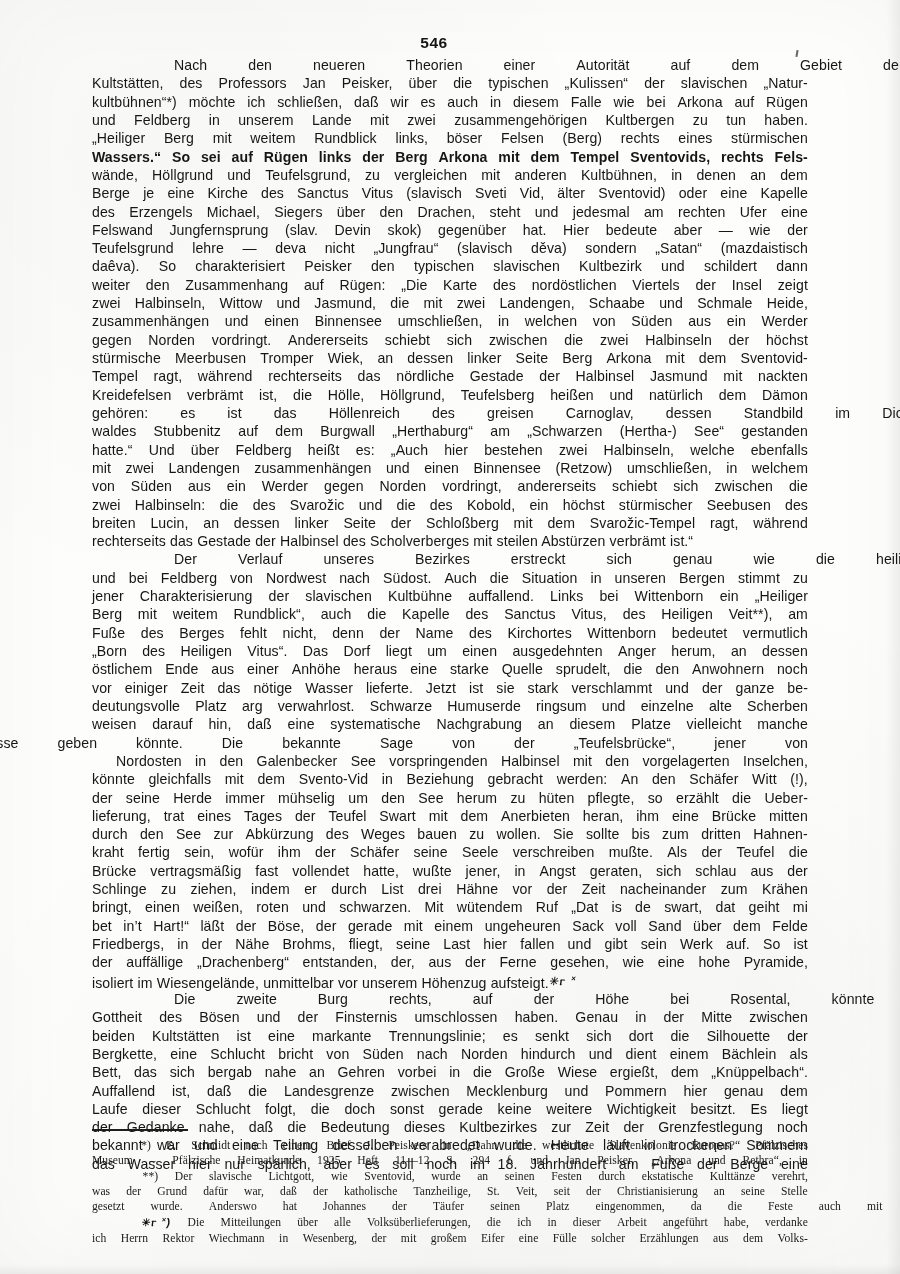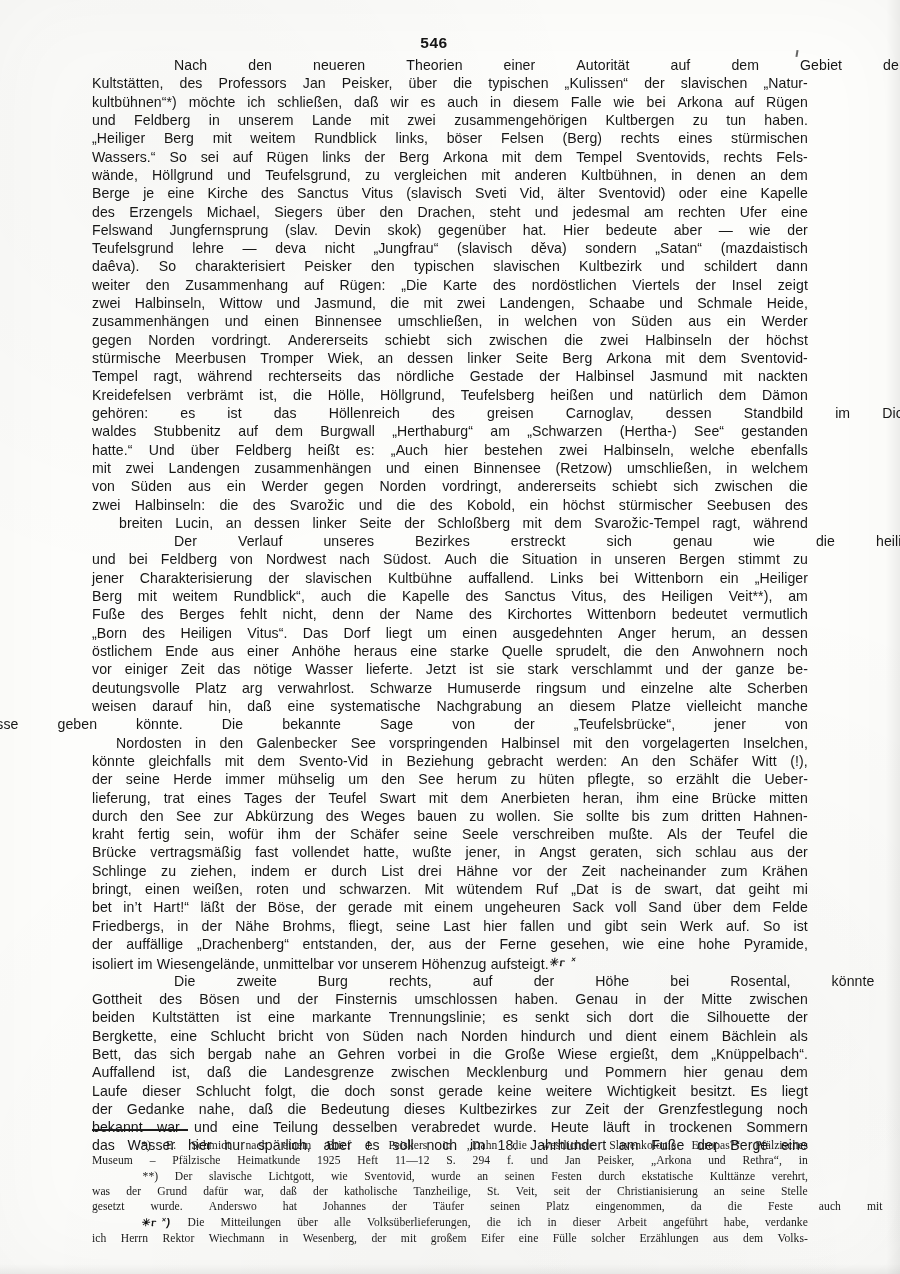--- a/index.html
+++ b/index.html
@@ -180,41 +180,42 @@
   <div id="folio">546</div>
   <div id="fleck-a"></div>
 
   <div id="body-block">
       <div>
         <div class="ln indent" style="display: flex; justify-content: space-between; white-space: pre;"><span style="flex: 0 0 41px;"></span><span>Nach</span><span>den</span><span>neueren</span><span>Theorien</span><span>einer</span><span>Autorität</span><span>auf</span><span>dem</span><span>Gebiet</span><span>der</span></div>
         <div class="ln" style="display: flex; justify-content: space-between; white-space: pre;"><span>Kultstätten,</span><span>des</span><span>Professors</span><span>Jan</span><span>Peisker,</span><span>über</span><span>die</span><span>typischen</span><span>„Kulissen“</span><span>der</span><span>slavischen</span><span>„Natur-</span></div>
         <div class="ln" style="display: flex; justify-content: space-between; white-space: pre;"><span>kultbühnen“*)</span><span>möchte</span><span>ich</span><span>schließen,</span><span>daß</span><span>wir</span><span>es</span><span>auch</span><span>in</span><span>diesem</span><span>Falle</span><span>wie</span><span>bei</span><span>Arkona</span><span>auf</span><span>Rügen</span></div>
         <div class="ln" style="display: flex; justify-content: space-between; white-space: pre;"><span>und</span><span>Feldberg</span><span>in</span><span>unserem</span><span>Lande</span><span>mit</span><span>zwei</span><span>zusammengehörigen</span><span>Kultbergen</span><span>zu</span><span>tun</span><span>haben.</span></div>
         <div class="ln" style="display: flex; justify-content: space-between; white-space: pre;"><span>„Heiliger</span><span>Berg</span><span>mit</span><span>weitem</span><span>Rundblick</span><span>links,</span><span>böser</span><span>Felsen</span><span>(Berg)</span><span>rechts</span><span>eines</span><span>stürmischen</span></div>
-        <div class="ln" style="display: flex; justify-content: space-between; white-space: pre;"><span>Wassers.“</span><span>So</span><span>sei</span><span>auf</span><span>Rügen</span><span>links</span><span>der</span><span>Berg</span><span>Arkona</span><span>mit</span><span>dem</span><span>Tempel</span><span>Sventovids,</span><span>rechts</span><span>Fels-</span></div>
+        <div class="ln" style="display: flex; justify-content: space-between; white-space: pre; font-weight: bold;"><span>Wassers.“</span><span>So</span><span>sei</span><span>auf</span><span>Rügen</span><span>links</span><span>der</span><span>Berg</span><span>Arkona</span><span>mit</span><span>dem</span><span>Tempel</span><span>Sventovids,</span><span>rechts</span><span>Fels-</span></div>
         <div class="ln" style="display: flex; justify-content: space-between; white-space: pre;"><span>wände,</span><span>Höllgrund</span><span>und</span><span>Teufelsgrund,</span><span>zu</span><span>vergleichen</span><span>mit</span><span>anderen</span><span>Kultbühnen,</span><span>in</span><span>denen</span><span>an</span><span>dem</span></div>
         <div class="ln" style="display: flex; justify-content: space-between; white-space: pre;"><span>Berge</span><span>je</span><span>eine</span><span>Kirche</span><span>des</span><span>Sanctus</span><span>Vitus</span><span>(slavisch</span><span>Sveti</span><span>Vid,</span><span>älter</span><span>Sventovid)</span><span>oder</span><span>eine</span><span>Kapelle</span></div>
         <div class="ln" style="display: flex; justify-content: space-between; white-space: pre;"><span>des</span><span>Erzengels</span><span>Michael,</span><span>Siegers</span><span>über</span><span>den</span><span>Drachen,</span><span>steht</span><span>und</span><span>jedesmal</span><span>am</span><span>rechten</span><span>Ufer</span><span>eine</span></div>
         <div class="ln" style="display: flex; justify-content: space-between; white-space: pre;"><span>Felswand</span><span>Jungfernsprung</span><span>(slav.</span><span>Devin</span><span>skok)</span><span>gegenüber</span><span>hat.</span><span>Hier</span><span>bedeute</span><span>aber</span><span>—</span><span>wie</span><span>der</span></div>
         <div class="ln" style="display: flex; justify-content: space-between; white-space: pre;"><span>Teufelsgrund</span><span>lehre</span><span>—</span><span>deva</span><span>nicht</span><span>„Jungfrau“</span><span>(slavisch</span><span>děva)</span><span>sondern</span><span>„Satan“</span><span>(mazdaistisch</span></div>
         <div class="ln" style="display: flex; justify-content: space-between; white-space: pre;"><span>daêva).</span><span>So</span><span>charakterisiert</span><span>Peisker</span><span>den</span><span>typischen</span><span>slavischen</span><span>Kultbezirk</span><span>und</span><span>schildert</span><span>dann</span></div>
         <div class="ln" style="display: flex; justify-content: space-between; white-space: pre;"><span>weiter</span><span>den</span><span>Zusammenhang</span><span>auf</span><span>Rügen:</span><span>„Die</span><span>Karte</span><span>des</span><span>nordöstlichen</span><span>Viertels</span><span>der</span><span>Insel</span><span>zeigt</span></div>
         <div class="ln" style="display: flex; justify-content: space-between; white-space: pre;"><span>zwei</span><span>Halbinseln,</span><span>Wittow</span><span>und</span><span>Jasmund,</span><span>die</span><span>mit</span><span>zwei</span><span>Landengen,</span><span>Schaabe</span><span>und</span><span>Schmale</span><span>Heide,</span></div>
         <div class="ln" style="display: flex; justify-content: space-between; white-space: pre;"><span>zusammenhängen</span><span>und</span><span>einen</span><span>Binnensee</span><span>umschließen,</span><span>in</span><span>welchen</span><span>von</span><span>Süden</span><span>aus</span><span>ein</span><span>Werder</span></div>
         <div class="ln" style="display: flex; justify-content: space-between; white-space: pre;"><span>gegen</span><span>Norden</span><span>vordringt.</span><span>Andererseits</span><span>schiebt</span><span>sich</span><span>zwischen</span><span>die</span><span>zwei</span><span>Halbinseln</span><span>der</span><span>höchst</span></div>
         <div class="ln" style="display: flex; justify-content: space-between; white-space: pre;"><span>stürmische</span><span>Meerbusen</span><span>Tromper</span><span>Wiek,</span><span>an</span><span>dessen</span><span>linker</span><span>Seite</span><span>Berg</span><span>Arkona</span><span>mit</span><span>dem</span><span>Sventovid-</span></div>
         <div class="ln" style="display: flex; justify-content: space-between; white-space: pre;"><span>Tempel</span><span>ragt,</span><span>während</span><span>rechterseits</span><span>das</span><span>nördliche</span><span>Gestade</span><span>der</span><span>Halbinsel</span><span>Jasmund</span><span>mit</span><span>nackten</span></div>
         <div class="ln" style="display: flex; justify-content: space-between; white-space: pre;"><span>Kreidefelsen</span><span>verbrämt</span><span>ist,</span><span>die</span><span>Hölle,</span><span>Höllgrund,</span><span>Teufelsberg</span><span>heißen</span><span>und</span><span>natürlich</span><span>dem</span><span>Dämon</span></div>
         <div class="ln" style="display: flex; justify-content: space-between; white-space: pre; gap: 32px;"><span>gehören:</span><span>es</span><span>ist</span><span>das</span><span>Höllenreich</span><span>des</span><span>greisen</span><span>Carnoglav,</span><span>dessen</span><span>Standbild</span><span>im</span><span>Dickicht</span><span>des</span><span>Ur-</span></div>
         <div class="ln" style="display: flex; justify-content: space-between; white-space: pre;"><span>waldes</span><span>Stubbenitz</span><span>auf</span><span>dem</span><span>Burgwall</span><span>„Herthaburg“</span><span>am</span><span>„Schwarzen</span><span>(Hertha-)</span><span>See“</span><span>gestanden</span></div>
         <div class="ln" style="display: flex; justify-content: space-between; white-space: pre;"><span>hatte.“</span><span>Und</span><span>über</span><span>Feldberg</span><span>heißt</span><span>es:</span><span>„Auch</span><span>hier</span><span>bestehen</span><span>zwei</span><span>Halbinseln,</span><span>welche</span><span>ebenfalls</span></div>
         <div class="ln" style="display: flex; justify-content: space-between; white-space: pre;"><span>mit</span><span>zwei</span><span>Landengen</span><span>zusammenhängen</span><span>und</span><span>einen</span><span>Binnensee</span><span>(Retzow)</span><span>umschließen,</span><span>in</span><span>welchem</span></div>
         <div class="ln" style="display: flex; justify-content: space-between; white-space: pre;"><span>von</span><span>Süden</span><span>aus</span><span>ein</span><span>Werder</span><span>gegen</span><span>Norden</span><span>vordringt,</span><span>andererseits</span><span>schiebt</span><span>sich</span><span>zwischen</span><span>die</span></div>
         <div class="ln" style="display: flex; justify-content: space-between; white-space: pre;"><span>zwei</span><span>Halbinseln:</span><span>die</span><span>des</span><span>Svarožic</span><span>und</span><span>die</span><span>des</span><span>Kobold,</span><span>ein</span><span>höchst</span><span>stürmischer</span><span>Seebusen</span><span>des</span></div>
-        <div class="ln" style="display: flex; justify-content: space-between; white-space: pre; margin-left: 27px;"><span>breiten</span><span>Lucin,</span><span>an</span><span>dessen</span><span>linker</span><span>Seite</span><span>der</span><span>Schloßberg</span><span>mit</span><span>dem</span><span>Svarožic-Tempel</span><span>ragt,</span><span>während</span></div>
+        <div class="ln" style="display: flex; justify-content: space-between; white-space: pre;"><span>breiten</span><span>Lucin,</span><span>an</span><span>dessen</span><span>linker</span><span>Seite</span><span>der</span><span>Schloßberg</span><span>mit</span><span>dem</span><span>Svarožic-Tempel</span><span>ragt,</span><span>während</span></div>
+        <div class="ln last" style="display: block; white-space: pre;">rechterseits das Gestade der Halbinsel des Scholverberges mit steilen Abstürzen verbrämt ist.“</div>
       </div>
       <div>
         <div class="ln indent" style="display: flex; justify-content: space-between; white-space: pre;"><span style="flex: 0 0 41px;"></span><span>Der</span><span>Verlauf</span><span>unseres</span><span>Bezirkes</span><span>erstreckt</span><span>sich</span><span>genau</span><span>wie</span><span>die</span><span>heilige</span></div>
         <div class="ln" style="display: flex; justify-content: space-between; white-space: pre;"><span>und</span><span>bei</span><span>Feldberg</span><span>von</span><span>Nordwest</span><span>nach</span><span>Südost.</span><span>Auch</span><span>die</span><span>Situation</span><span>in</span><span>unseren</span><span>Bergen</span><span>stimmt</span><span>zu</span></div>
         <div class="ln" style="display: flex; justify-content: space-between; white-space: pre;"><span>jener</span><span>Charakterisierung</span><span>der</span><span>slavischen</span><span>Kultbühne</span><span>auffallend.</span><span>Links</span><span>bei</span><span>Wittenborn</span><span>ein</span><span>„Heiliger</span></div>
         <div class="ln" style="display: flex; justify-content: space-between; white-space: pre;"><span>Berg</span><span>mit</span><span>weitem</span><span>Rundblick“,</span><span>auch</span><span>die</span><span>Kapelle</span><span>des</span><span>Sanctus</span><span>Vitus,</span><span>des</span><span>Heiligen</span><span>Veit**),</span><span>am</span></div>
         <div class="ln" style="display: flex; justify-content: space-between; white-space: pre;"><span>Fuße</span><span>des</span><span>Berges</span><span>fehlt</span><span>nicht,</span><span>denn</span><span>der</span><span>Name</span><span>des</span><span>Kirchortes</span><span>Wittenborn</span><span>bedeutet</span><span>vermutlich</span></div>
         <div class="ln" style="display: flex; justify-content: space-between; white-space: pre;"><span>„Born</span><span>des</span><span>Heiligen</span><span>Vitus“.</span><span>Das</span><span>Dorf</span><span>liegt</span><span>um</span><span>einen</span><span>ausgedehnten</span><span>Anger</span><span>herum,</span><span>an</span><span>dessen</span></div>
         <div class="ln" style="display: flex; justify-content: space-between; white-space: pre;"><span>östlichem</span><span>Ende</span><span>aus</span><span>einer</span><span>Anhöhe</span><span>heraus</span><span>eine</span><span>starke</span><span>Quelle</span><span>sprudelt,</span><span>die</span><span>den</span><span>Anwohnern</span><span>noch</span></div>
         <div class="ln" style="display: flex; justify-content: space-between; white-space: pre;"><span>vor</span><span>einiger</span><span>Zeit</span><span>das</span><span>nötige</span><span>Wasser</span><span>lieferte.</span><span>Jetzt</span><span>ist</span><span>sie</span><span>stark</span><span>verschlammt</span><span>und</span><span>der</span><span>ganze</span><span>be-</span></div>

